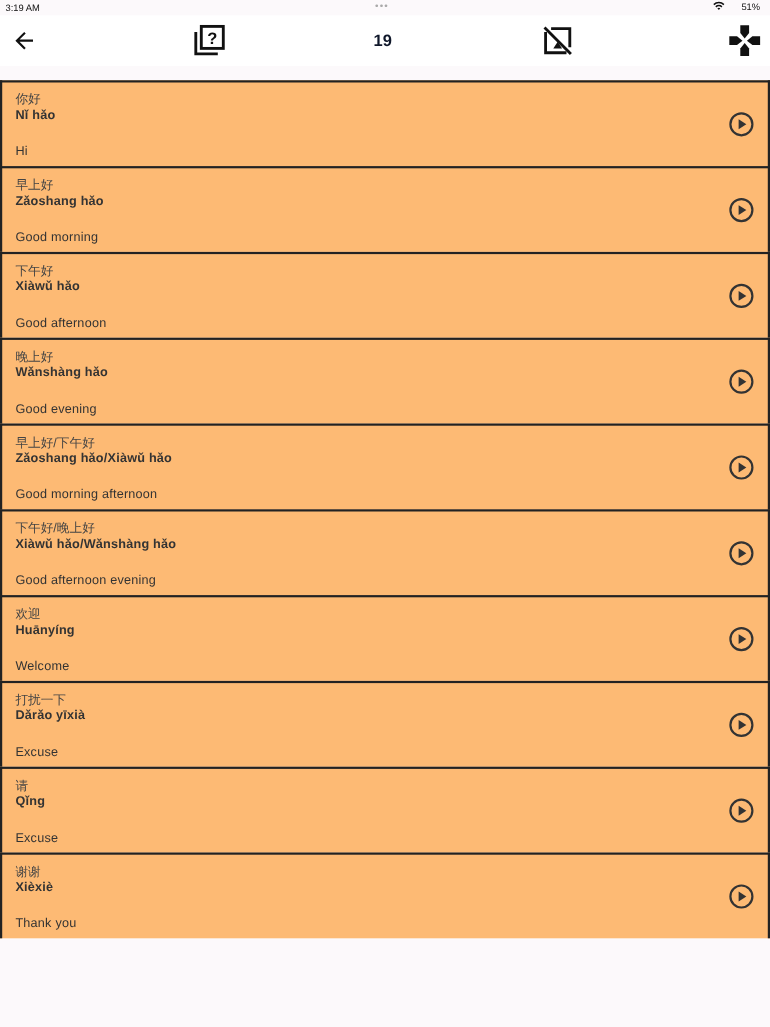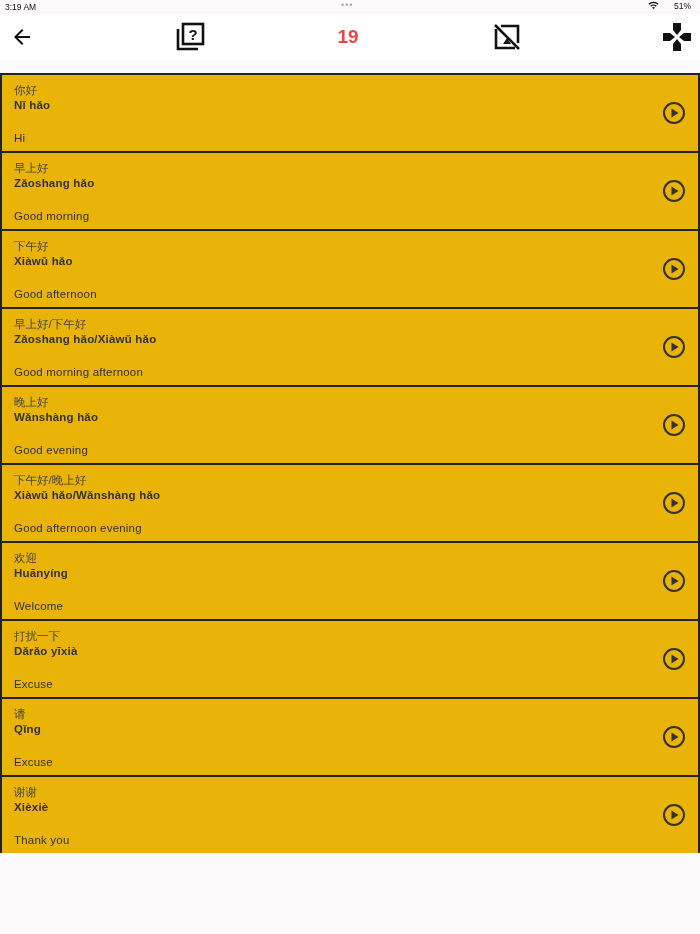--- a/index.html
+++ b/index.html
@@ -25,30 +25,30 @@
   .battery .bolt { position: absolute; left: 4px; top: -2px; font-size: 8px; color: #111; line-height: 10px; }
 
   .toolbar {
     position: absolute; left: 0; top: 14px; width: 700px; height: 46px;
     background: #ffffff;
   }
   .tb-btn { position: absolute; top: 0; height: 46px; display: flex; align-items: center; justify-content: center; cursor: pointer; }
   .count {
     position: absolute; left: 318px; top: 0; width: 60px; height: 46px;
     display: flex; align-items: center; justify-content: center;
-    font-weight: bold; font-size: 19px; color: #ef4444;
+    font-weight: bold; font-size: 15px; color: #0f172a;
   }
 
   .list {
     position: absolute; left: 0; top: 73px; width: 700px;
   }
   .card {
     position: relative; height: 76px;
     border-left: 2px solid #222; border-right: 2px solid #222; border-top: 2px solid #222;
-    background: #eab308; box-sizing: content-box; width: 696px;
+    background: #fdba74; box-sizing: content-box; width: 696px;
   }
   .card .hanzi { position: absolute; left: 12px; top: 8px; font-size: 11.5px; color: #444; }
   .card .pinyin { position: absolute; left: 12px; top: 24px; font-size: 11.5px; color: #333; letter-spacing: 0.2px; font-weight: bold; }
   .card .english { position: absolute; left: 12px; top: 57px; font-size: 11.5px; color: #333; letter-spacing: 0.2px; text-align: center; }
   .card .play {
     position: absolute; right: 12px; top: 26px; width: 24px; height: 24px; cursor: pointer;
   }
 </style>
 </head>
 <body>
@@ -125,32 +125,32 @@
   <div class="card">
     <span class="hanzi">下午好</span>
     <span class="pinyin">Xiàwǔ hǎo</span>
     <span class="english">Good afternoon</span>
     <svg class="play" viewBox="0 0 24 24">
         <circle cx="12" cy="12" r="10" fill="none" stroke="#333" stroke-width="2"></circle>
         <path d="M9.5 7.5v9l7-4.5z" fill="#333"></path>
       </svg>
   </div>
   <div class="card">
-    <span class="hanzi">早上好/下午好</span>
-    <span class="pinyin">Zǎoshang hǎo/Xiàwǔ hǎo</span>
-    <span class="english">Good morning afternoon</span>
+    <span class="hanzi">晚上好</span>
+    <span class="pinyin">Wǎnshàng hǎo</span>
+    <span class="english">Good evening</span>
     <svg class="play" viewBox="0 0 24 24">
         <circle cx="12" cy="12" r="10" fill="none" stroke="#333" stroke-width="2"></circle>
         <path d="M9.5 7.5v9l7-4.5z" fill="#333"></path>
       </svg>
   </div>
   <div class="card">
-    <span class="hanzi">晚上好</span>
-    <span class="pinyin">Wǎnshàng hǎo</span>
-    <span class="english">Good evening</span>
+    <span class="hanzi">早上好/下午好</span>
+    <span class="pinyin">Zǎoshang hǎo/Xiàwǔ hǎo</span>
+    <span class="english">Good morning afternoon</span>
     <svg class="play" viewBox="0 0 24 24">
         <circle cx="12" cy="12" r="10" fill="none" stroke="#333" stroke-width="2"></circle>
         <path d="M9.5 7.5v9l7-4.5z" fill="#333"></path>
       </svg>
   </div>
   <div class="card">
     <span class="hanzi">下午好/晚上好</span>
     <span class="pinyin">Xiàwǔ hǎo/Wǎnshàng hǎo</span>
     <span class="english">Good afternoon evening</span>
     <svg class="play" viewBox="0 0 24 24">

